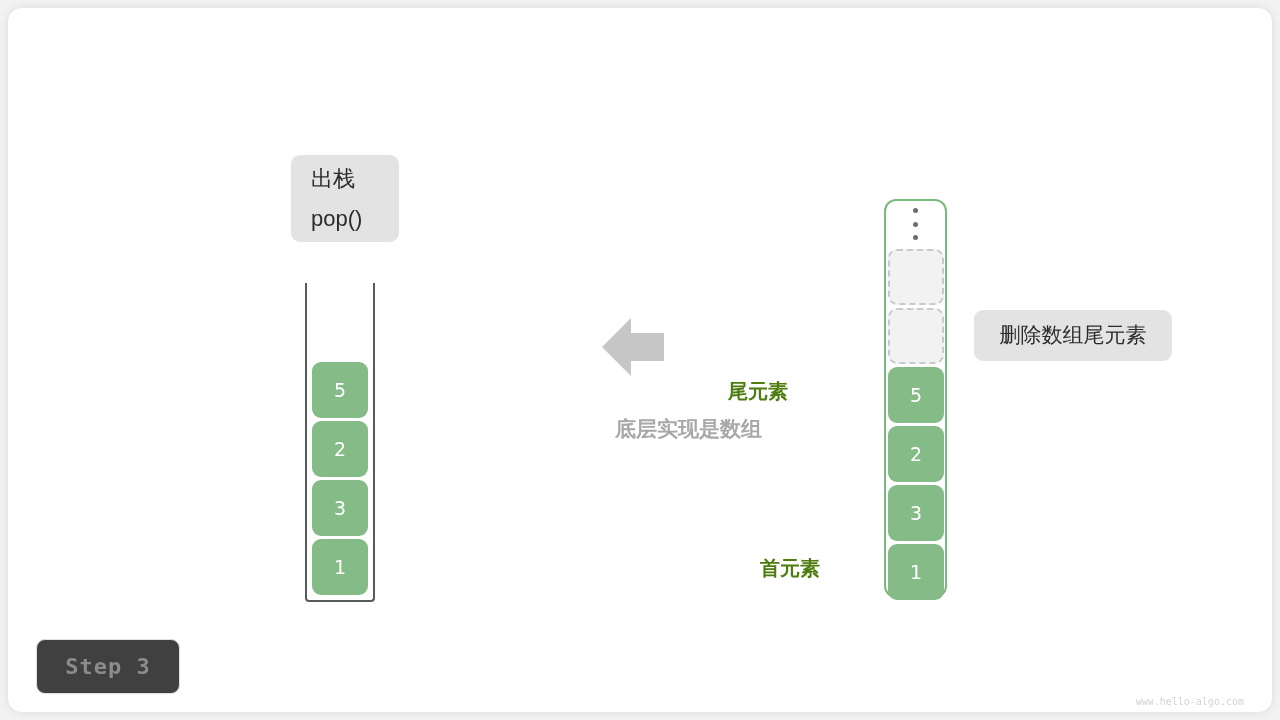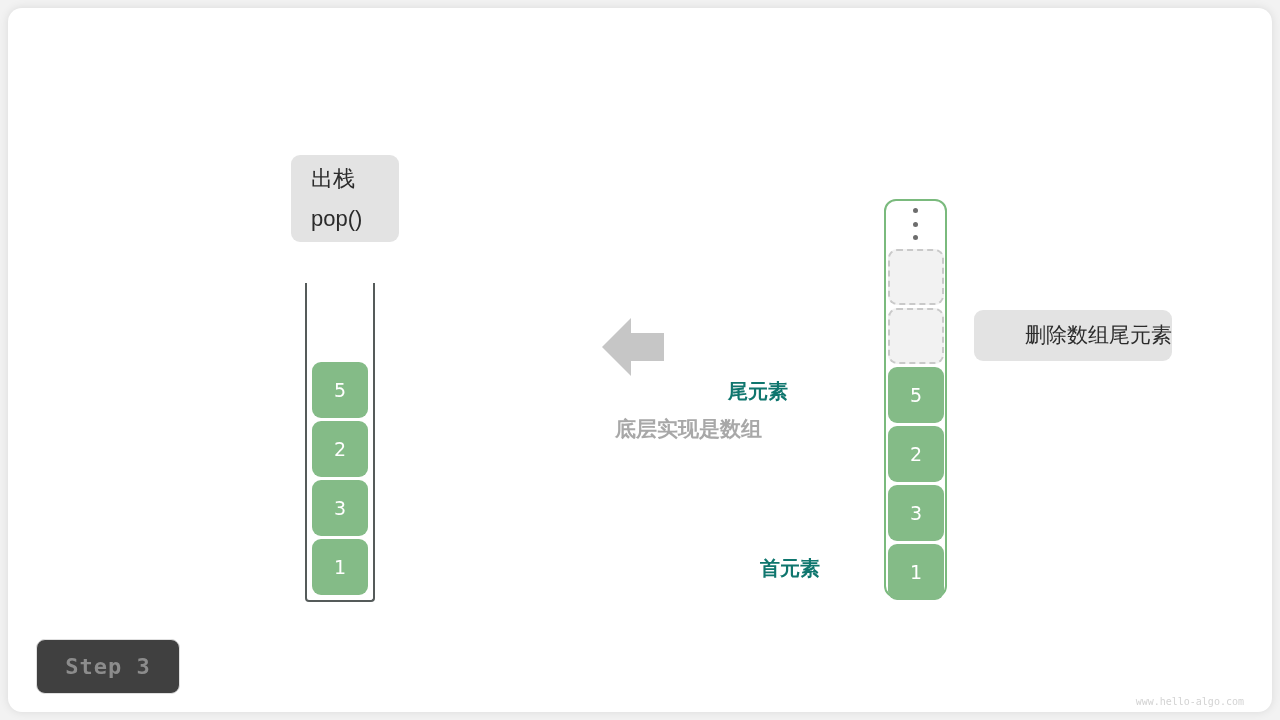--- a/index.html
+++ b/index.html
@@ -68,21 +68,21 @@
     width: 108px;
     height: 87px;
     padding-left: 20px;
   }
 
   #delete-tail-label {
     left: 974px;
     top: 310px;
     width: 198px;
     height: 51px;
-    align-items: flex-end;
+    align-items: center;
     justify-content: center;
   }
   #delete-tail-label .line-cjk { font-size: 21px; line-height: 51px; }
 
   
   #stack-container {
     position: absolute;
     left: 305px;
     top: 283px;
     width: 70px;
@@ -158,21 +158,21 @@
     border-radius: 50%;
     background: #6d6d6d;
   }
 
   
   .side-label {
     position: absolute;
     font-family: "DejaVu Sans", "Liberation Sans", sans-serif;
     font-size: 20px;
     font-weight: bold;
-    color: #0f766e;
+    color: #4d7c0f;
     white-space: nowrap;
     text-align: right;
   }
 
   
   #center-arrow {
     position: absolute;
     left: 602px;
     top: 318px;
     width: 62px;

